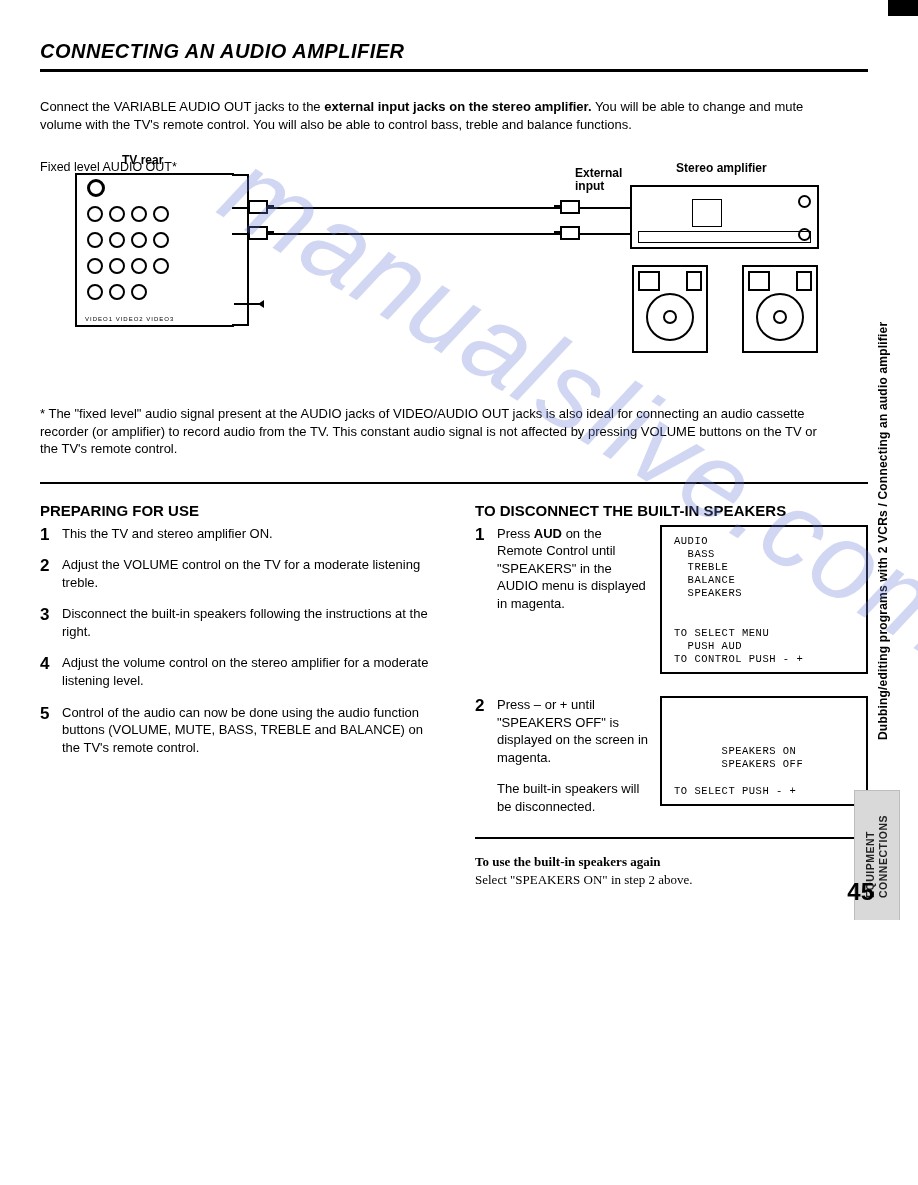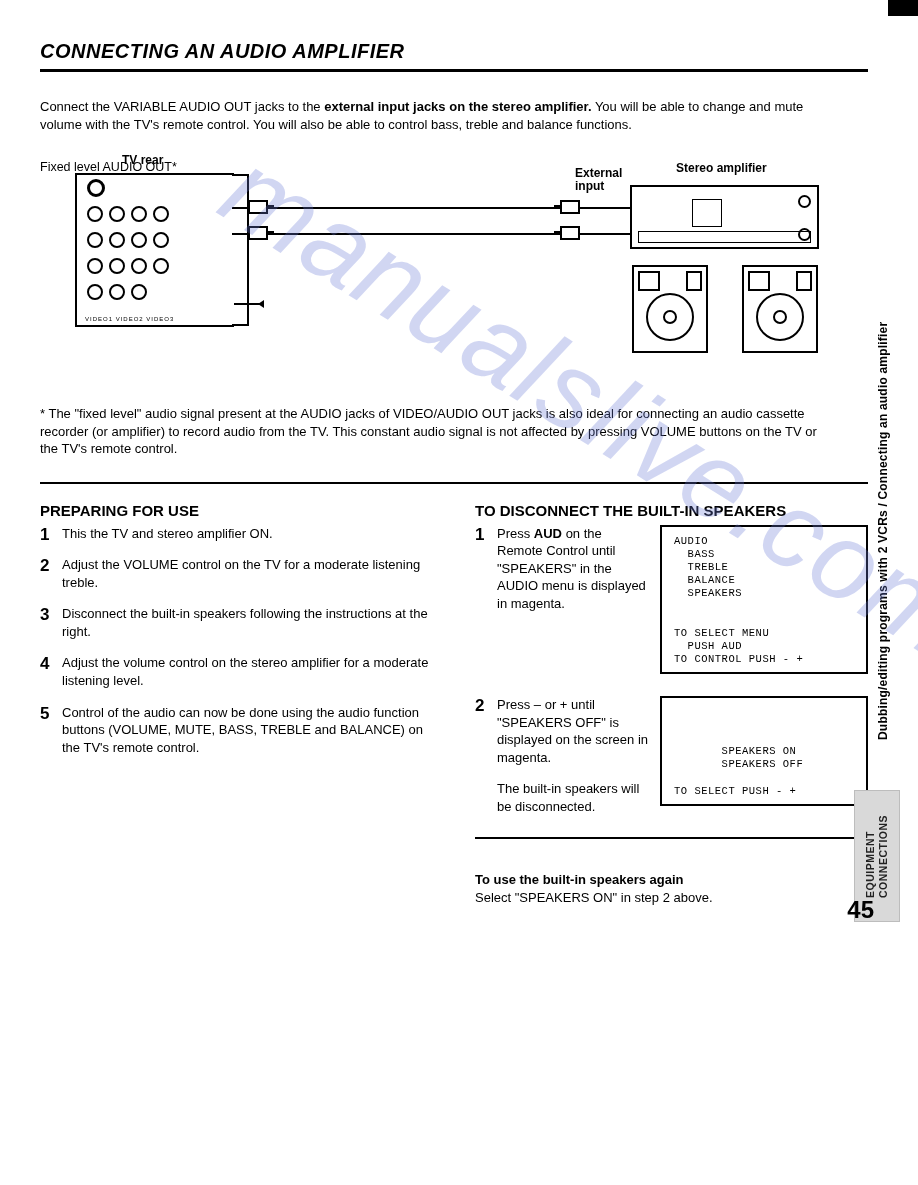--- a/index.html
+++ b/index.html
@@ -77,21 +77,21 @@
 
   .cols { display:flex; gap:42px; }
   .col { flex:1; }
   .col h3 { font-size: 15px; font-weight: bold; margin: 0 0 6px 0; }
   .steps { list-style:none; padding:0; margin:0; counter-reset: st; }
   .steps li { position:relative; padding-left:22px; margin-bottom:14px; line-height:1.35; }
   .steps li::before {
     counter-increment: st; content: counter(st);
     position:absolute; left:0; top:-1px; font-size:17px; font-weight:bold;
   }
-  .col .sub { margin-top: 32px; line-height:1.4; }
+  .col .sub { margin-top: 14px; line-height:1.4;font-family:Liberation Serif, serif; }
   .col .sub b { font-weight:bold; }
 
   .right .row2 { display:flex; gap:10px; align-items:flex-start; margin-bottom:22px;}
   .right .row2 .txt { flex:1; line-height:1.35; }
   .right .row2 .txt .sp{ margin-top:14px; }
   .screen {
     width: 208px; min-height: 100px; border:2px solid #000; padding:8px 10px 6px 12px;
     font-family: "Courier New", monospace; font-size:10.5px; line-height:1.25;
     white-space: pre; letter-spacing:0.5px;
     box-sizing:border-box;

